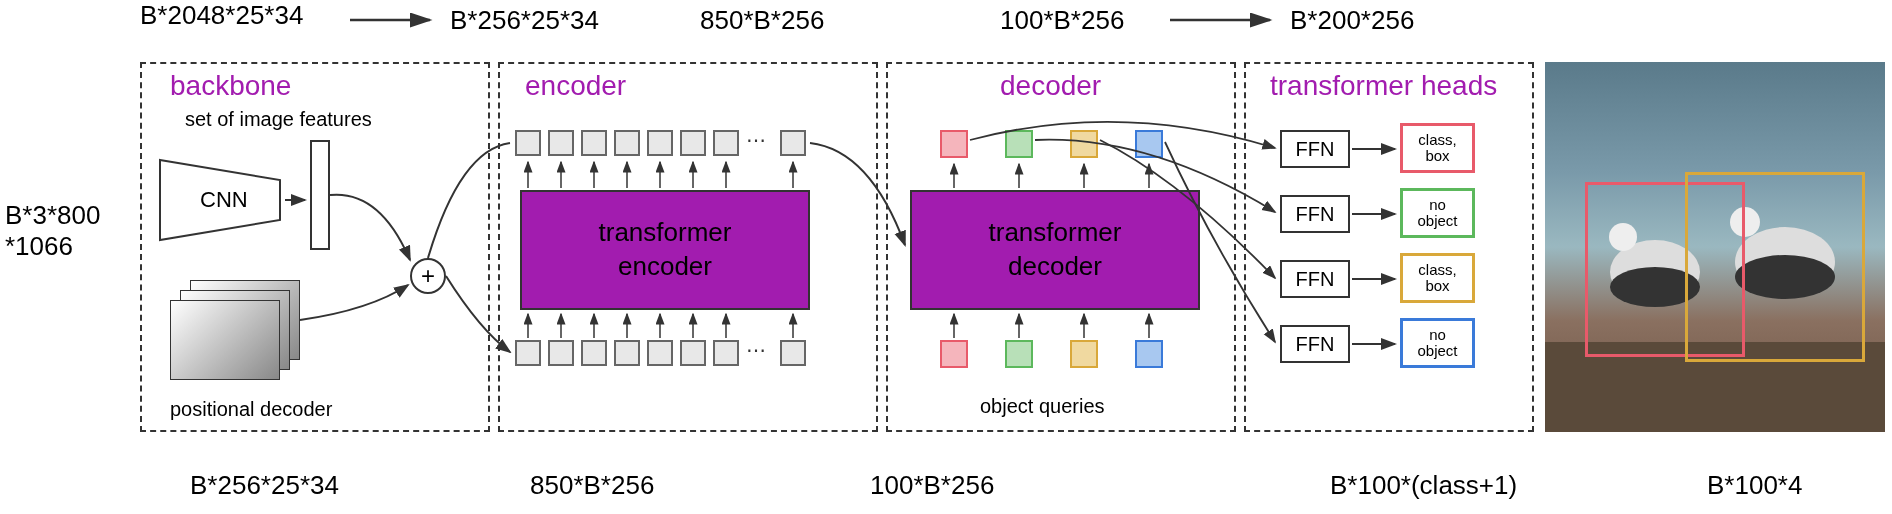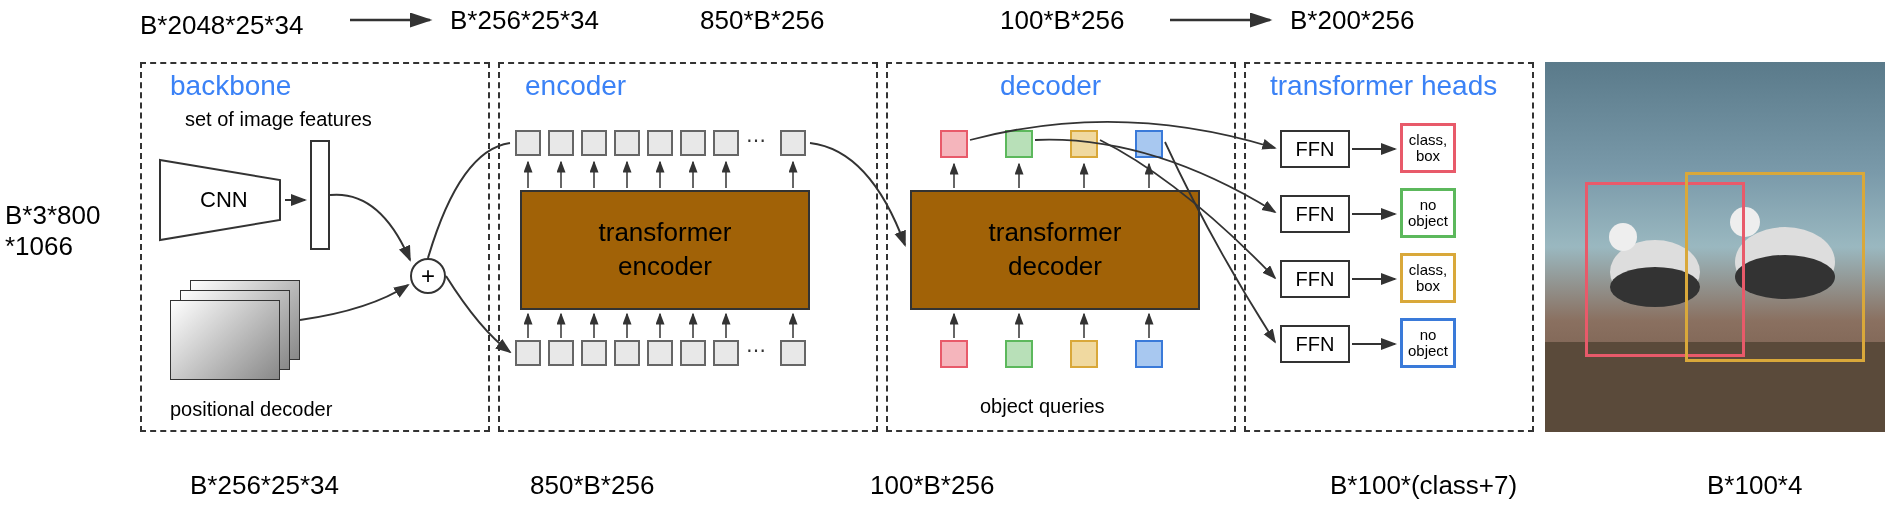--- a/index.html
+++ b/index.html
@@ -1,39 +1,39 @@
 <!DOCTYPE html>
 <html><head>
 <meta charset="utf-8">
 <style>
   * { box-sizing: border-box; margin: 0; padding: 0; }
   body { font-family: Arial, sans-serif; width: 1892px; height: 514px; position: relative; background: #fff; }
   .dim-label { position: absolute; font-size: 26px; color: #000; }
   .module-box { position: absolute; border: 2.5px dashed #333; }
-  .module-title { position: absolute; font-size: 28px; color: #3b82f6; }
+  .module-title { position: absolute; font-size: 28px; color: #a21caf; }
   .sub-label { position: absolute; font-size: 20px; color: #000; }
   .plus-circle { position: absolute; width: 36px; height: 36px; border: 2px solid #333; border-radius: 50%; background: #fff; display: flex; align-items: center; justify-content: center; font-size: 24px; }
   .token { position: absolute; width: 26px; height: 26px; border: 2px solid #666; background: #e8e8e8; }
   .token-color { position: absolute; width: 28px; height: 28px; border: 2px solid; }
-  .big-box { position: absolute; border: 2px solid #333; background: #a16207; display: flex; align-items: center; justify-content: center; text-align: center; font-size: 26px; line-height: 1.3; }
+  .big-box { position: absolute; border: 2px solid #333; background: #a21caf; display: flex; align-items: center; justify-content: center; text-align: center; font-size: 26px; line-height: 1.3; }
   .ffn-box { position: absolute; width: 70px; height: 38px; border: 2px solid #333; background: #fff; display: flex; align-items: center; justify-content: center; font-size: 20px; }
-  .pred-box { position: absolute; width: 56px; height: 50px; border: 3px solid; background: #fff; display: flex; align-items: center; justify-content: center; font-size: 15px; line-height: 1.1; text-align: center; }
+  .pred-box { position: absolute; width: 75px; height: 50px; border: 3px solid; background: #fff; display: flex; align-items: center; justify-content: center; font-size: 15px; line-height: 1.1; text-align: center; }
   .pos-stack { position: absolute; }
   .pos-layer { position: absolute; border: 1.5px solid #333; background: linear-gradient(135deg, #fff 0%, #888 100%); }
   .output-img { position: absolute; }
   .bird-bg { position: absolute; background: linear-gradient(180deg, #5a7a8a 0%, #7a9aaa 30%, #9ab8c0 50%, #8a7060 70%, #6a5040 100%); }
   .bbox { position: absolute; border: 3px solid; }
   .watermark { position: absolute; color: rgba(255,255,255,0.85); font-size: 34px; font-style: italic; }
   .dots { position: absolute; font-size: 20px; color: #333; }
   svg.arrows { position: absolute; top: 0; left: 0; width: 1892px; height: 514px; pointer-events: none; }
 </style>
 </head>
 <body>
 
-<div class="dim-label" style="left:140px; top:10px;">B*2048*25*34</div>
+<div class="dim-label" style="left:140px; top:0;">B*2048*25*34</div>
 <div class="dim-label" style="left:450px; top:5px;">B*256*25*34</div>
 <div class="dim-label" style="left:700px; top:5px;">850*B*256</div>
 <div class="dim-label" style="left:1000px; top:5px;">100*B*256</div>
 <div class="dim-label" style="left:1290px; top:5px;">B*200*256</div>
 
 <svg class="arrows">
   <defs>
       <marker id="ah" markerWidth="10" markerHeight="10" refX="8" refY="3" orient="auto">
         <path d="M0,0 L0,6 L9,3 z" fill="#333"></path>
       </marker>
@@ -137,21 +137,21 @@
     <circle cx="200" cy="160" r="15" fill="#eee"></circle>
     <rect x="0" y="280" width="340" height="90" fill="#5a4a3a"></rect>
   </svg>
   <div class="bbox" style="left:40px; top:120px; width:160px; height:175px; border-color:#e85a6a;"></div>
   <div class="bbox" style="left:140px; top:110px; width:180px; height:190px; border-color:#d9a83a;"></div>
 </div>
 
 <div class="dim-label" style="left:190px; top:470px;">B*256*25*34</div>
 <div class="dim-label" style="left:530px; top:470px;">850*B*256</div>
 <div class="dim-label" style="left:870px; top:470px;">100*B*256</div>
-<div class="dim-label" style="left:1330px; top:470px;">B*100*(class+7)</div>
+<div class="dim-label" style="left:1330px; top:470px;">B*100*(class+1)</div>
 <div class="dim-label" style="left:1707px; top:470px;">B*100*4</div>
 
 <svg class="arrows">
   <defs>
       <marker id="ah2" markerWidth="8" markerHeight="8" refX="7" refY="3" orient="auto">
         <path d="M0,0 L0,6 L8,3 z" fill="#333"></path>
       </marker>
     </defs>
 
   <line x1="285" y1="200" x2="305" y2="200" stroke="#333" stroke-width="2" marker-end="url(#ah2)"></line>

